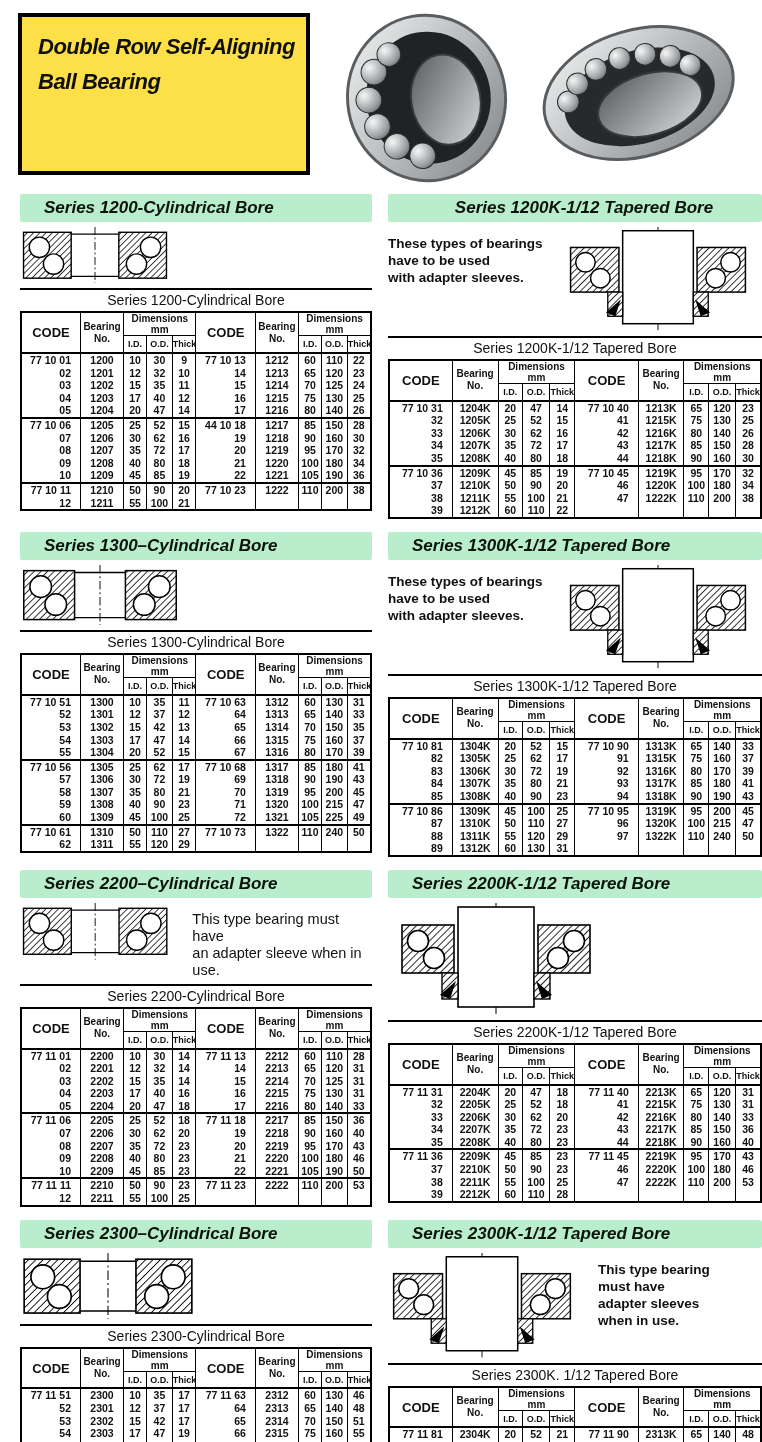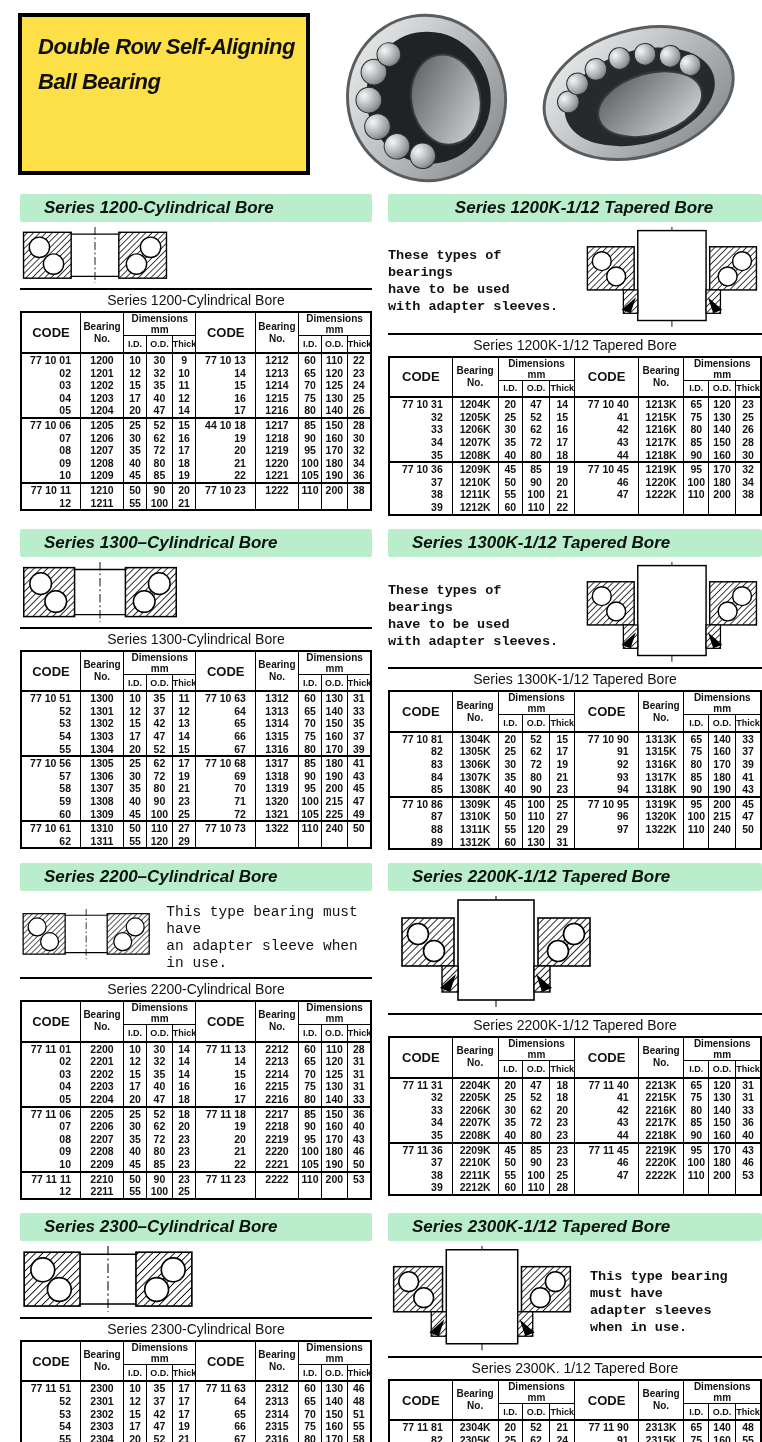--- a/index.html
+++ b/index.html
@@ -31,21 +31,21 @@
     display: grid; grid-template-columns: 352px 374px;
     column-gap: 16px; padding-left: 20px; padding-right: 0;
   }
   .sec { margin-bottom: 13px; }
   .sec-title {
     background: #b9edcb; color: #0b130d;
     font-weight: bold; font-style: italic; font-size: 17px;
     padding: 4px 6px 4px 24px; border-radius: 2px;
     margin-bottom: 5px; white-space: nowrap;
   }
-  .media { display: flex; align-items: center; gap: 14px; margin: 3px 0 5px; font-family: Liberation Mono, monospace; }
+  .media { display: flex; align-items: flex-start; gap: 22px; margin: 3px 0 5px; }
   .note {
     font-size: 13.5px; font-weight: bold; line-height: 17px;
     white-space: pre-line; padding-top: 8px;
   }
   .knote {
     font-size: 13px; font-weight: bold; text-align: right;
     margin: 1px 4px 4px 0;
   }
   .diagram svg { display: block; width: 100%; height: auto; }
   .d-s  { width: 150px; }

